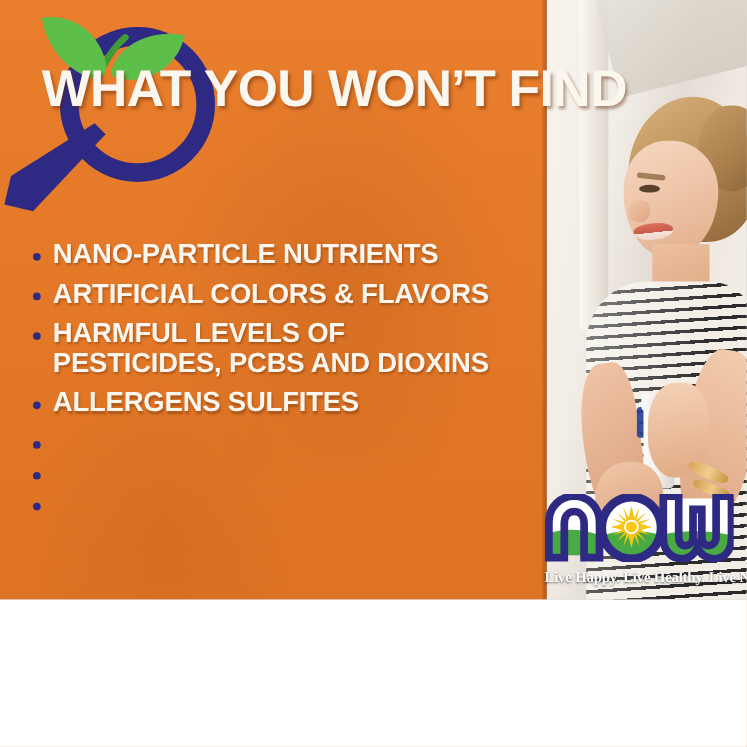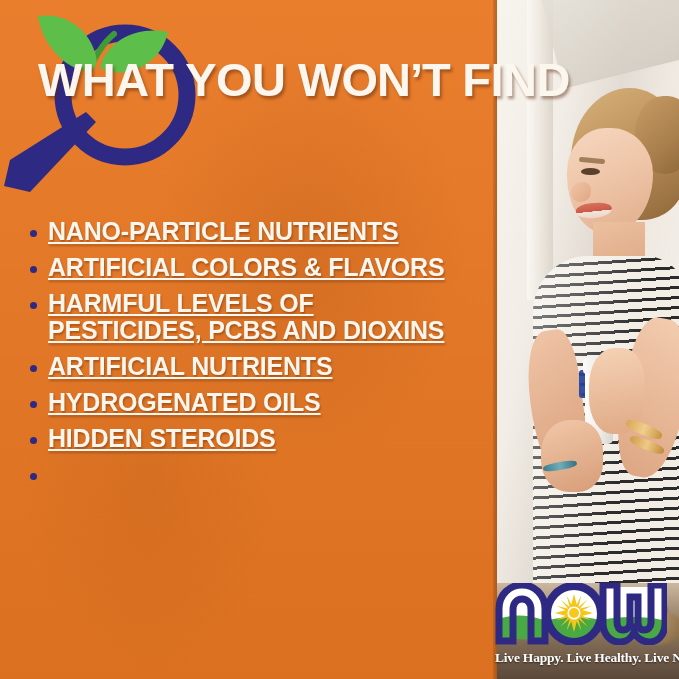--- a/index.html
+++ b/index.html
@@ -1,20 +1,20 @@
 <!DOCTYPE html>
 <html><head>
 <meta charset="utf-8">
 <style>
   html,body{margin:0;padding:0;background:#fff;}
   body{font-family:"Liberation Sans","DejaVu Sans",sans-serif;}
 
   #poster{
     position:relative;
-    width:679px;height:679px;
+    width:679px;height:545px;
     overflow:hidden;
     background:#737373;
   }
 
   
   .photo{
     position:absolute;top:0;right:0;
     width:182px;height:679px;
     overflow:hidden;
     background:#EFEAE2;
@@ -223,21 +223,20 @@
     width:7px;height:7px;border-radius:50%;
     background:#2E2A84;
     margin-top:12px;margin-right:11px;
   }
   .bullet-text{
     color:#FBF6EE;
     font-size:25px;font-weight:700;
     line-height:1.08;
     letter-spacing:-.2px;
     text-shadow:1px 2px 2px rgba(95,40,8,.40);
-    text-decoration:underline;
   }
 
   
   .now-logo{
     position:absolute;right:12px;bottom:14px;
     width:172px;height:82px;
     z-index:8;
     text-align:center;
   }
   .now-tag{
@@ -323,29 +322,27 @@
     <div class="bullet">
       <span class="bullet-dot"></span>
       <span class="bullet-text">ARTIFICIAL COLORS &amp; FLAVORS</span>
     </div>
     <div class="bullet">
       <span class="bullet-dot"></span>
       <span class="bullet-text">HARMFUL LEVELS OF<br>PESTICIDES, PCBS AND DIOXINS</span>
     </div>
     <div class="bullet">
       <span class="bullet-dot"></span>
-      <span class="bullet-text">ARTIFICIAL NUTRIENTS</span>
-    </div>
-    <div class="bullet">
-      <span class="bullet-dot"></span>
-      <span class="bullet-text">HYDROGENATED OILS</span>
-    </div>
-    <div class="bullet">
-      <span class="bullet-dot"></span>
-      <span class="bullet-text">HIDDEN STEROIDS</span>
+      <span class="bullet-text">ALLERGENS SULFITES</span>
+    </div>
+    <div class="bullet">
+      <span class="bullet-dot"></span>
+    </div>
+    <div class="bullet">
+      <span class="bullet-dot"></span>
     </div>
     <div class="bullet">
       <span class="bullet-dot"></span>
     </div>
   </div>
 
   <div class="now-logo">
     <svg width="172" height="62" viewBox="0 0 172 62" xmlns="http://www.w3.org/2000/svg">
       <defs>
         <clipPath id="clipN">

